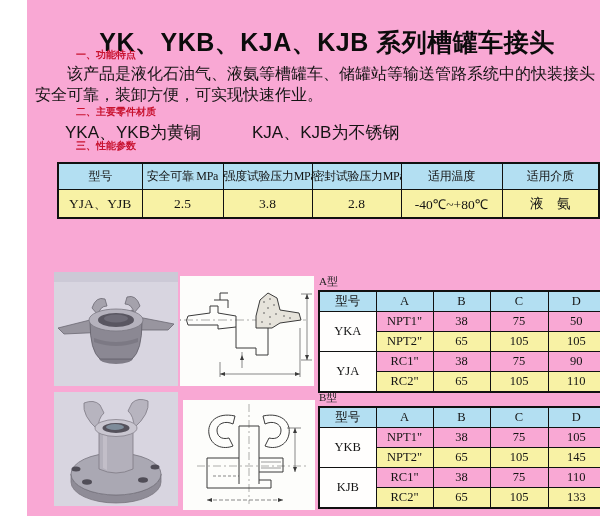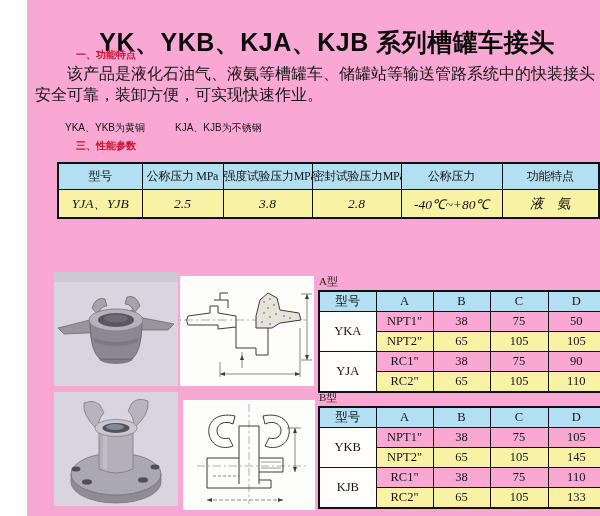--- a/index.html
+++ b/index.html
@@ -16,32 +16,32 @@
   }
   .h-features{top:48px;}
   .h-materials{top:105px;}
   .h-performance{top:139px;}
   .h-dimensions{top:248px;}
   .body-text{
     position:absolute;left:8px;top:63px;width:588px;font-size:16px;
     line-height:21px;text-indent:2em;margin:0;
   }
   .materials-text{
-    position:absolute;left:38px;top:121px;font-size:10px;margin:0;white-space:pre;
+    position:absolute;left:38px;top:121px;font-size:17px;margin:0;white-space:pre;
   }
   table{border-collapse:collapse;table-layout:fixed;}
   .perf{
     position:absolute;left:30px;top:162px;width:541px;
     font-family:"Liberation Serif",serif;font-size:13.5px;text-align:center;
     border:2.5px solid #111;
   }
   .perf th,.perf td{border:1.6px solid #111;padding:0;overflow:hidden;white-space:nowrap;}
   .perf th{background:#b3dff2;font-weight:normal;height:25px;font-size:12px;letter-spacing:-0.3px;}
   .perf td{height:27px;}
-  .perf tr.yellow td{background:#f8f2a5;font-style:italic;}
+  .perf tr.yellow td{background:#f8f2a5;}
   .dim{
     position:absolute;left:291px;width:287px;
     font-family:"Liberation Serif",serif;font-size:12.5px;text-align:center;
     border:2px solid #111;
   }
   .dim-a{top:290px;}
   .dim-b{top:406px;}
   .dim th,.dim td{border:1.4px solid #111;padding:0;height:19px;overflow:hidden;white-space:nowrap;}
   .dim th{background:#b3dff2;font-weight:normal;}
   .dim tr.yellow td{background:#f8f2a5;}
@@ -60,41 +60,42 @@
 </head>
 <body>
 
 <div class="page">
 
   <h1 class="title">YK、YKB、KJA、KJB 系列槽罐车接头</h1>
 
   <div class="heading h-features">一、功能特点</div>
   <p class="body-text">该产品是液化石油气、液氨等槽罐车、储罐站等输送管路系统中的快装接头，安全可靠，装卸方便，可实现快速作业。</p>
 
+  <div class="heading h-materials">二、主要零件材质</div>
   <p class="materials-text">YKA、YKB为黄铜　　　KJA、KJB为不锈钢</p>
 
   <div class="heading h-performance">三、性能参数</div>
 
   <table class="perf">
     <colgroup>
       <col style="width:84px">
         <col style="width:81px">
         <col style="width:89px">
       <col style="width:89px">
         <col style="width:101px">
         <col style="width:97px">
     </colgroup>
     <tbody>
       <tr>
         <th>型号</th>
-        <th>公称压力 MPa</th>
+        <th>安全可靠 MPa</th>
         <th>强度试验压力MPa</th>
         <th>密封试验压力MPa</th>
-        <th>公称压力</th>
-        <th>功能特点</th>
+        <th>适用温度</th>
+        <th>适用介质</th>
       </tr>
       <tr class="yellow">
         <td>YJA、YJB</td>
         <td>2.5</td>
         <td>3.8</td>
         <td>2.8</td>
         <td>-40℃~+80℃</td>
         <td>液　氨</td>
       </tr>
     </tbody>

